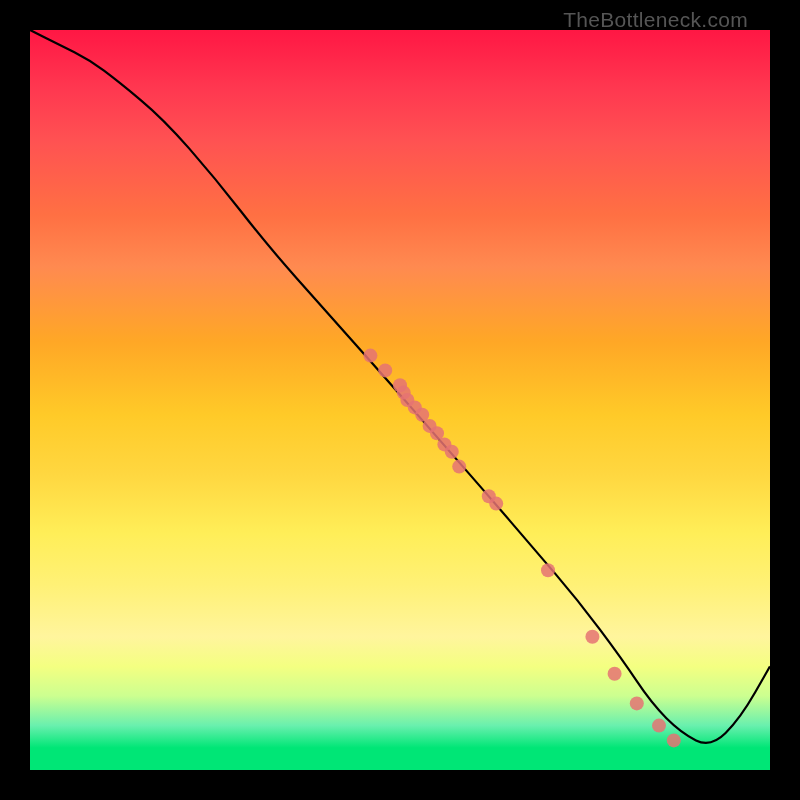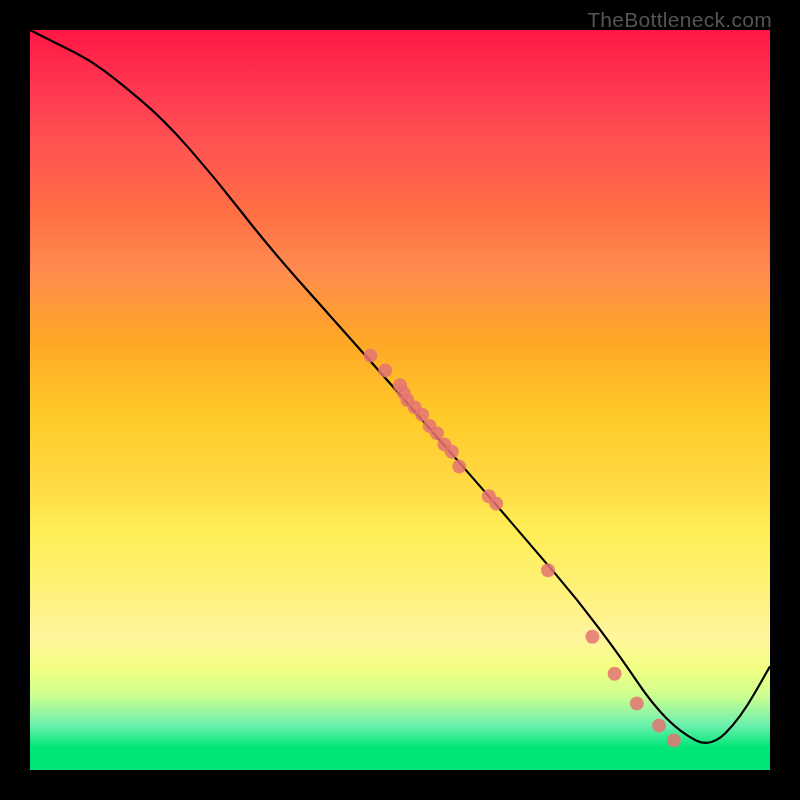--- a/index.html
+++ b/index.html
@@ -31,21 +31,21 @@
     #f4ff81 86%,
     #ccff90 90%,
     #69f0ae 94%,
     #00e676 97%,
     #00e676 100%
   );
 }
 .watermark {
   position: absolute;
   top: 8px;
-  right: 28px;
+  right: 52px;
   color: #555;
   font-size: 21px;
   font-weight: 400;
   letter-spacing: 0.3px;
   margin-left: 13px;
 }
 svg.curve {
   position: absolute;
   left: 30px;
   top: 30px;

